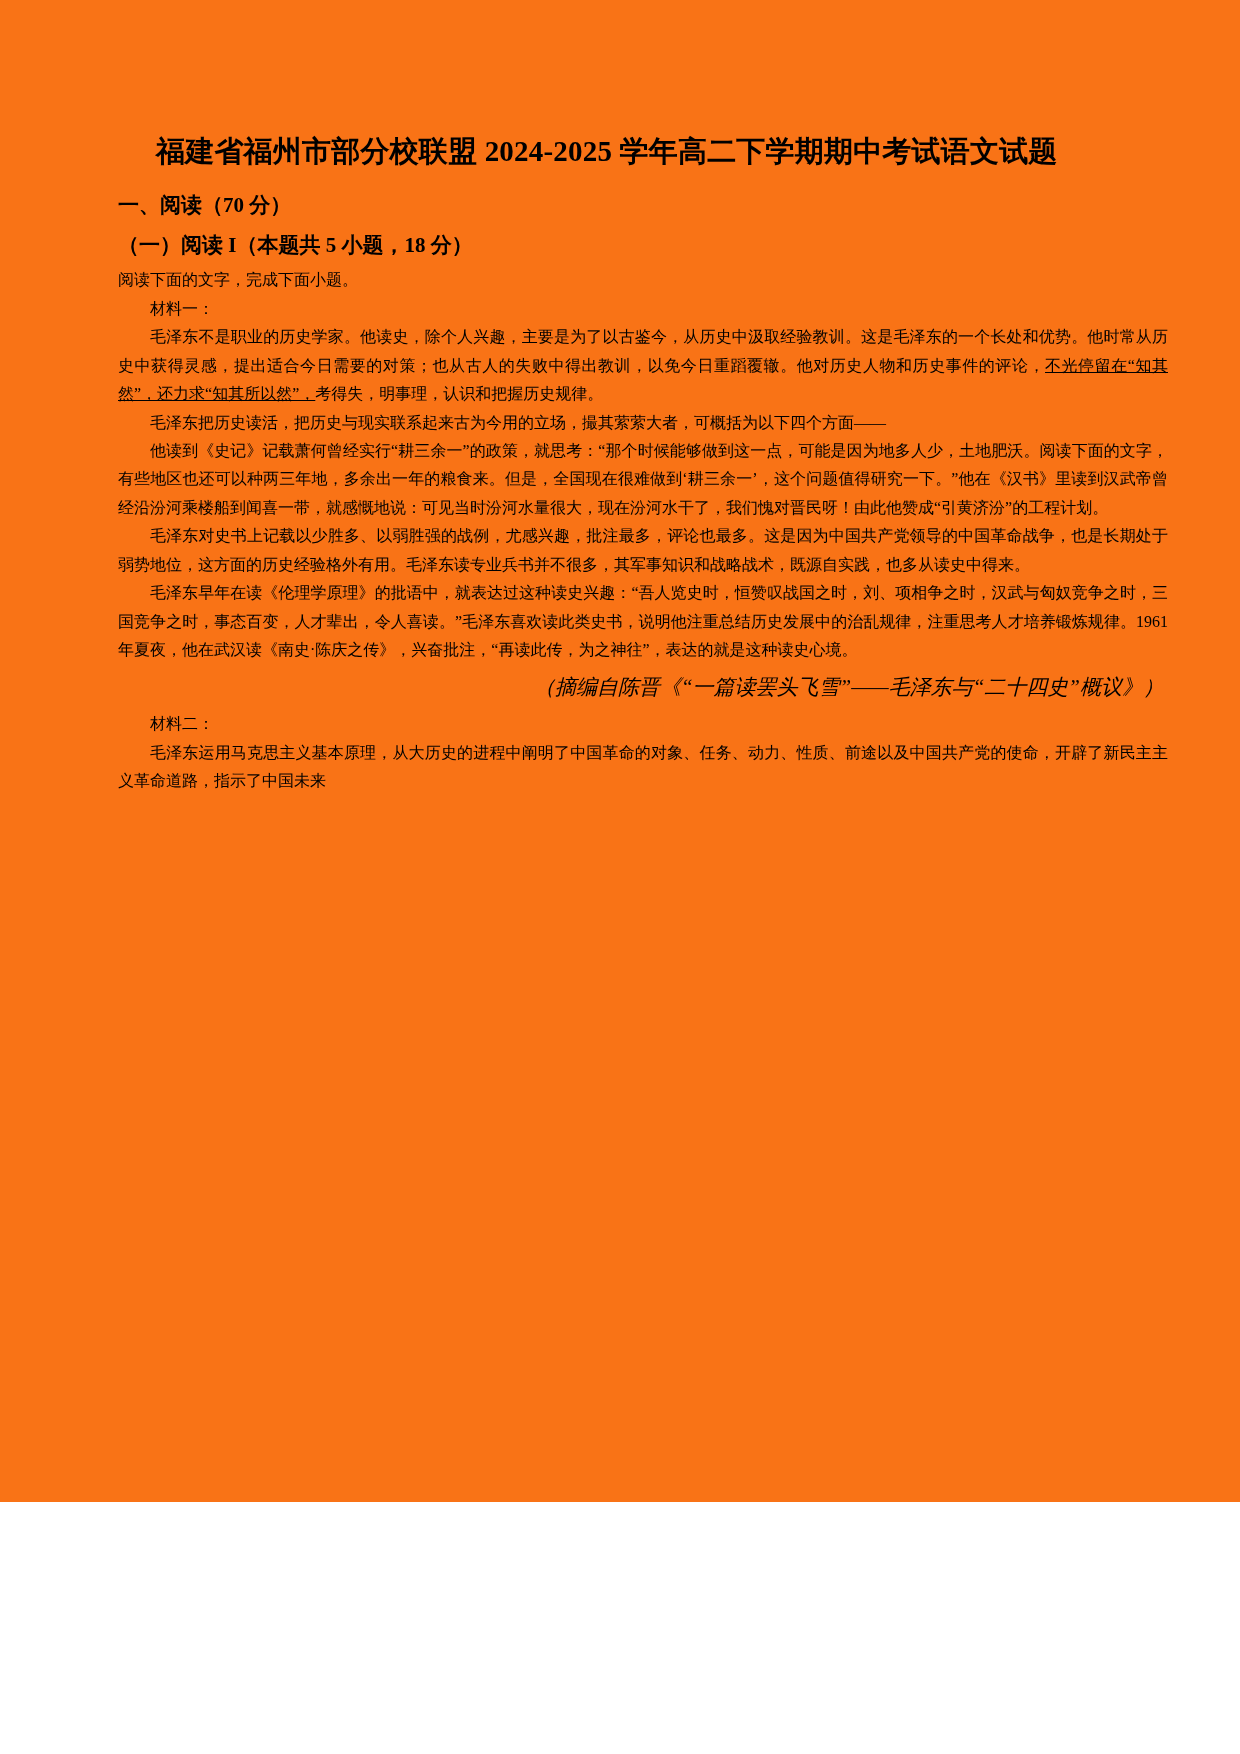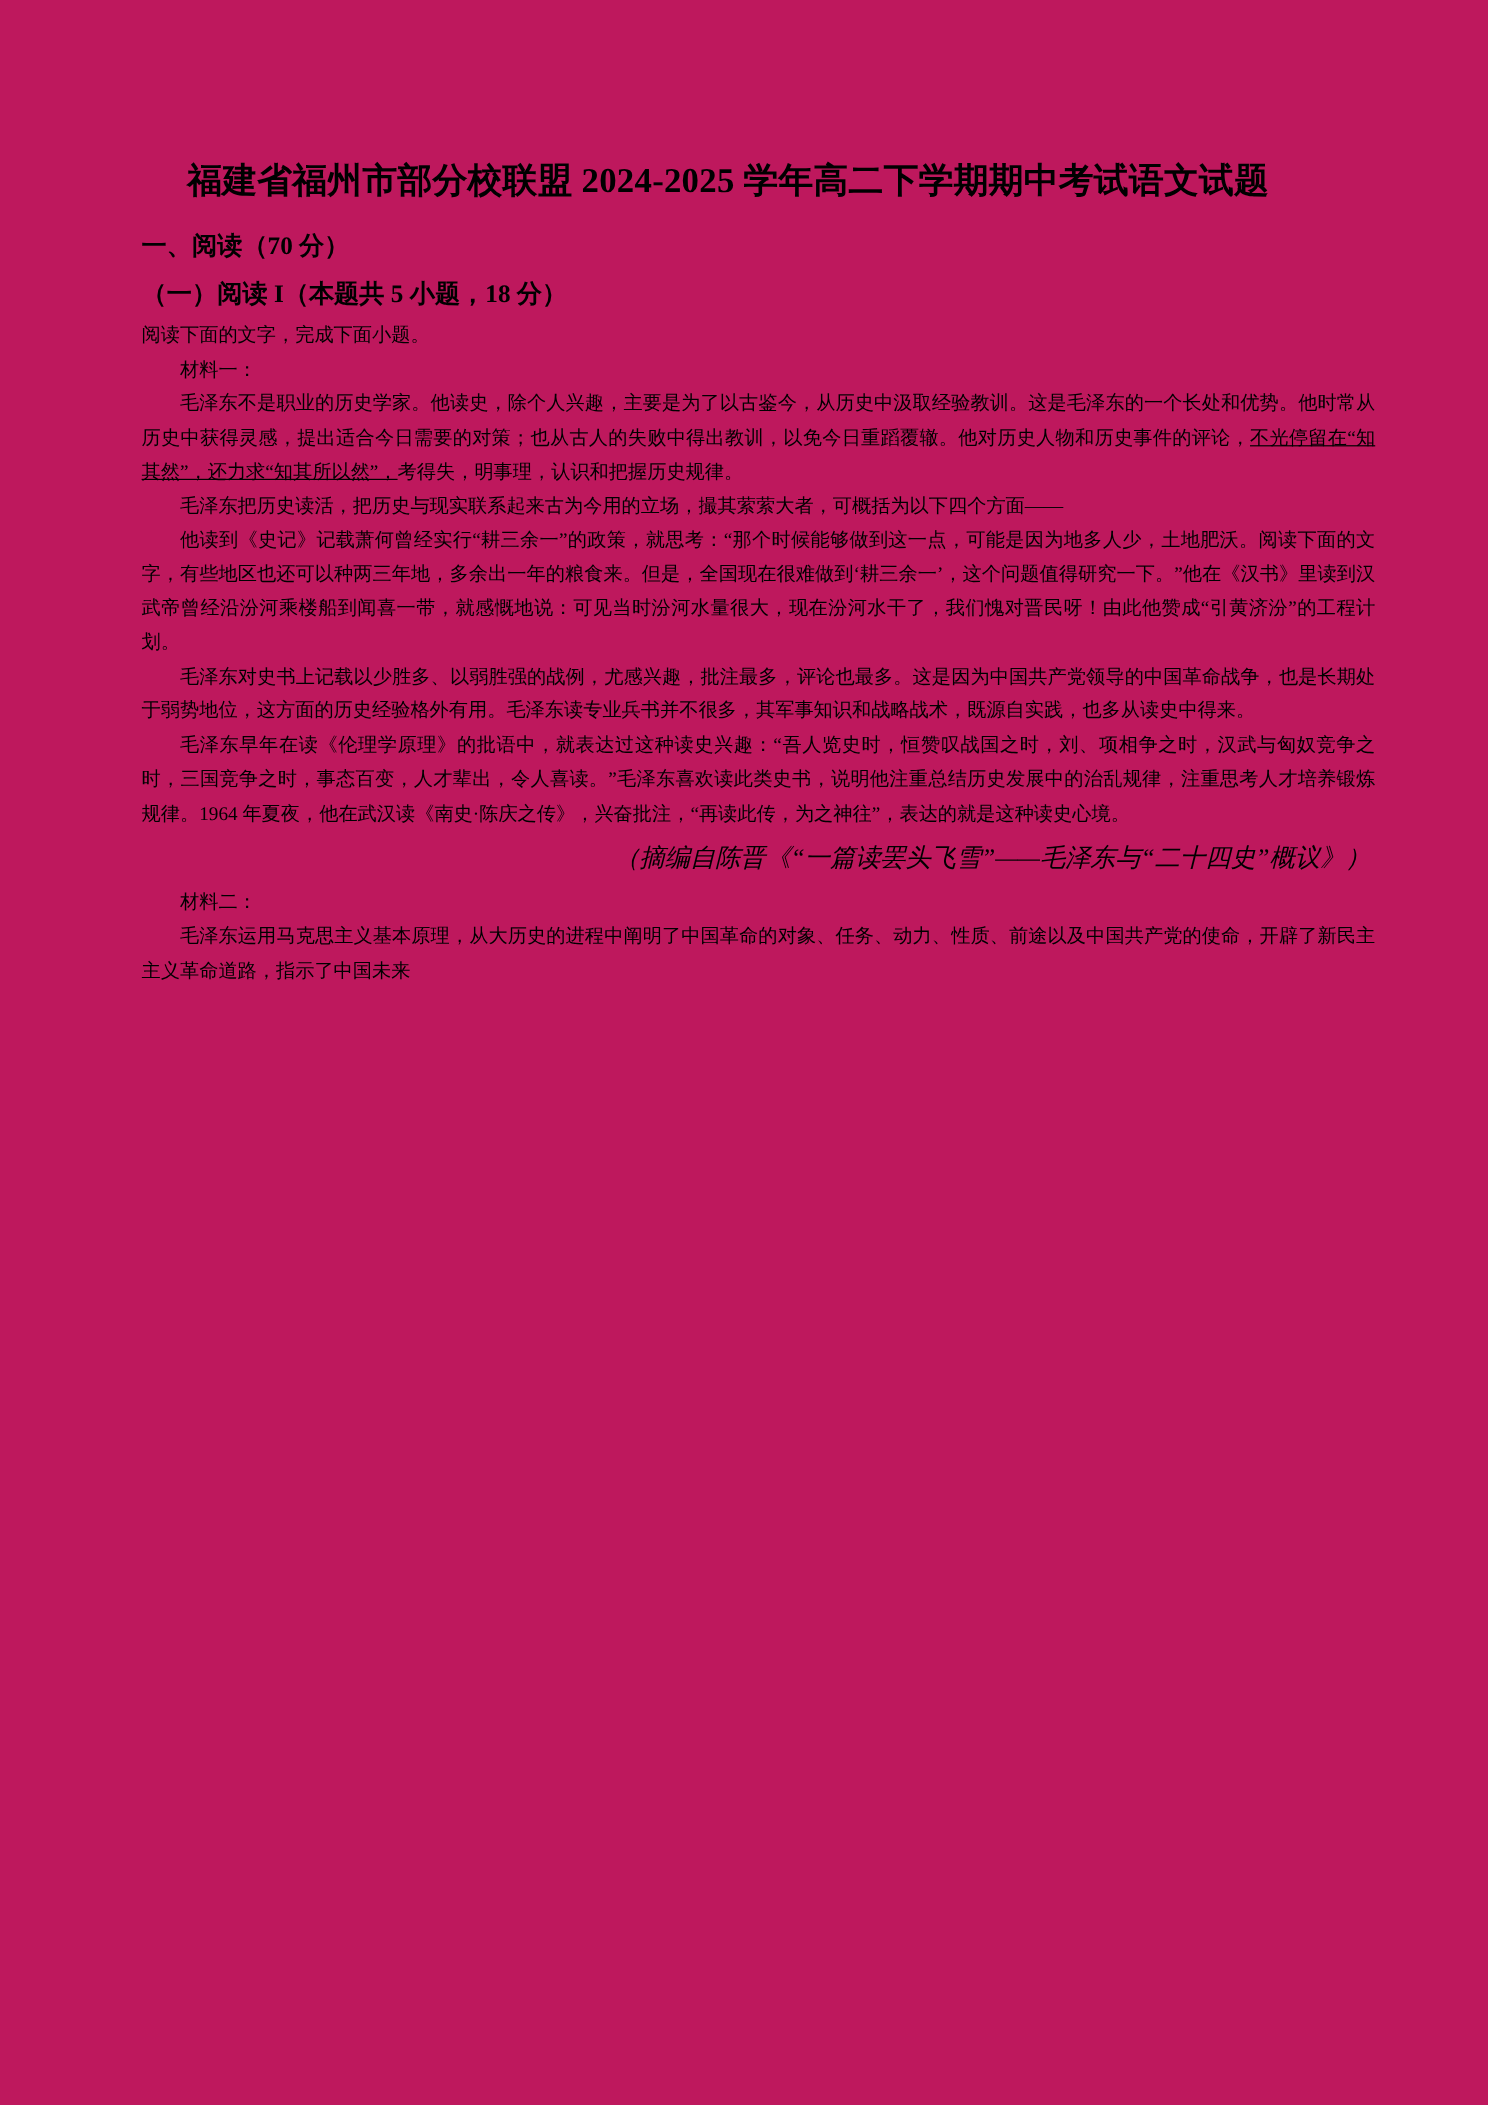--- a/index.html
+++ b/index.html
@@ -6,25 +6,25 @@
     margin: 0;
     padding: 0;
     background: #ffffff;
   }
   body {
     font-family: "Liberation Serif", "DejaVu Serif", serif;
     color: #000000;
   }
   .page {
     width: 1240px;
-    height: 1754px;
+    height: 1502px;
     box-sizing: border-box;
-    padding: 128px 94px 60px 118px;
+    padding: 128px 72px 60px 118px;
     position: relative;
-    background: #be185d;
+    background: #f97316;
     overflow: hidden;
   }
   .doc-title {
     font-size: 29px;
     font-weight: bold;
     line-height: 1.62;
     text-align: left;
     margin: 0 0 6px 0;
     padding-left: 38px;
     letter-spacing: 0.2px;
@@ -82,21 +82,21 @@
   <p class="body-text indent">材料一：</p>
 
   <p class="body-text indent"><span>毛泽东不是职业的历史学家。他读史，除个人兴趣，主要是为了以古鉴今，从历史中汲取经验教训。这是毛泽东的一个长处和优势。他时常从历史中获得灵感，提出适合今日需要的对策；也从古人的失败中得出教训，以免今日重蹈覆辙。他对历史人物和历史事件的评论，</span><span class="u">不光停留在“知其然”，还力求“知其所以然”，</span><span>考得失，明事理，认识和把握历史规律。</span></p>
 
   <p class="body-text indent">毛泽东把历史读活，把历史与现实联系起来古为今用的立场，撮其萦萦大者，可概括为以下四个方面——</p>
 
   <p class="body-text indent">他读到《史记》记载萧何曾经实行“耕三余一”的政策，就思考：“那个时候能够做到这一点，可能是因为地多人少，土地肥沃。阅读下面的文字，有些地区也还可以种两三年地，多余出一年的粮食来。但是，全国现在很难做到‘耕三余一’，这个问题值得研究一下。”他在《汉书》里读到汉武帝曾经沿汾河乘楼船到闻喜一带，就感慨地说：可见当时汾河水量很大，现在汾河水干了，我们愧对晋民呀！由此他赞成“引黄济汾”的工程计划。</p>
 
   <p class="body-text indent">毛泽东对史书上记载以少胜多、以弱胜强的战例，尤感兴趣，批注最多，评论也最多。这是因为中国共产党领导的中国革命战争，也是长期处于弱势地位，这方面的历史经验格外有用。毛泽东读专业兵书并不很多，其军事知识和战略战术，既源自实践，也多从读史中得来。</p>
 
-  <p class="body-text indent">毛泽东早年在读《伦理学原理》的批语中，就表达过这种读史兴趣：“吾人览史时，恒赞叹战国之时，刘、项相争之时，汉武与匈奴竞争之时，三国竞争之时，事态百变，人才辈出，令人喜读。”毛泽东喜欢读此类史书，说明他注重总结历史发展中的治乱规律，注重思考人才培养锻炼规律。1964 年夏夜，他在武汉读《南史·陈庆之传》，兴奋批注，“再读此传，为之神往”，表达的就是这种读史心境。</p>
+  <p class="body-text indent">毛泽东早年在读《伦理学原理》的批语中，就表达过这种读史兴趣：“吾人览史时，恒赞叹战国之时，刘、项相争之时，汉武与匈奴竞争之时，三国竞争之时，事态百变，人才辈出，令人喜读。”毛泽东喜欢读此类史书，说明他注重总结历史发展中的治乱规律，注重思考人才培养锻炼规律。1961 年夏夜，他在武汉读《南史·陈庆之传》，兴奋批注，“再读此传，为之神往”，表达的就是这种读史心境。</p>
 
 
   <p class="attribution">（摘编自陈晋《“一篇读罢头飞雪”——毛泽东与“二十四史”概议》）</p>
 
   <p class="body-text indent">材料二：</p>
 
   <p class="body-text indent">毛泽东运用马克思主义基本原理，从大历史的进程中阐明了中国革命的对象、任务、动力、性质、前途以及中国共产党的使命，开辟了新民主主义革命道路，指示了中国未来</p>
 
 </div>
 

